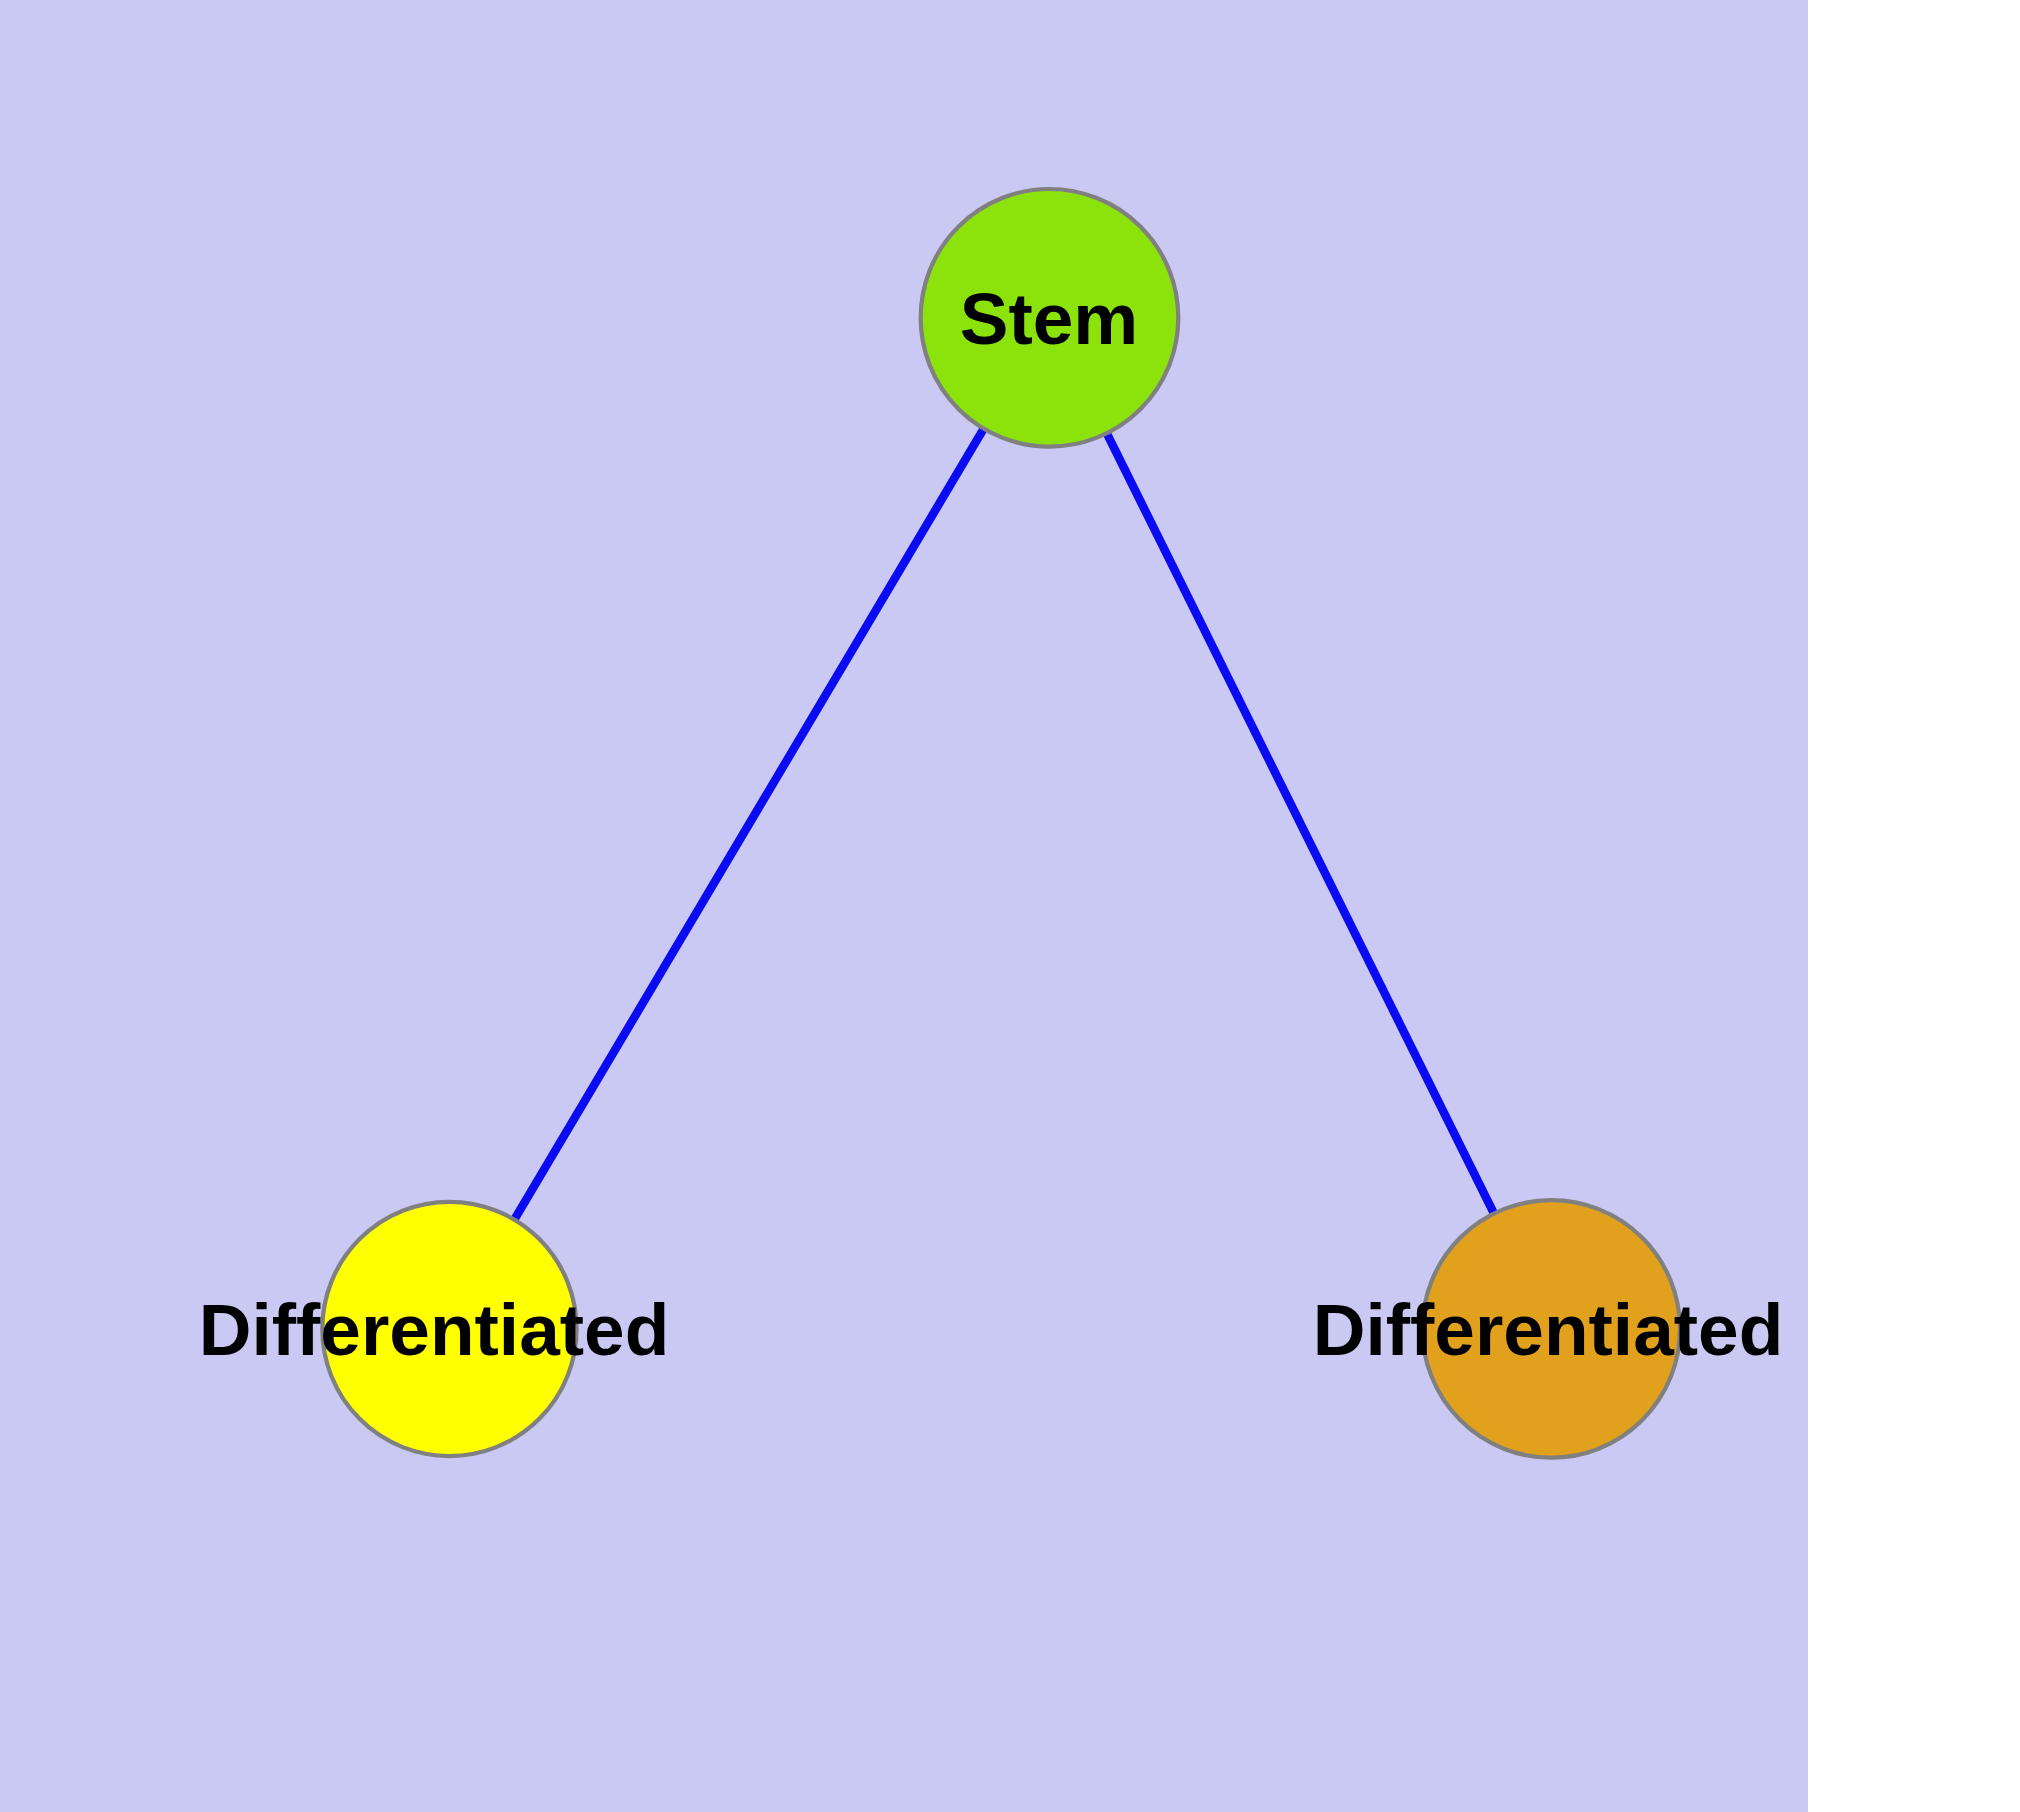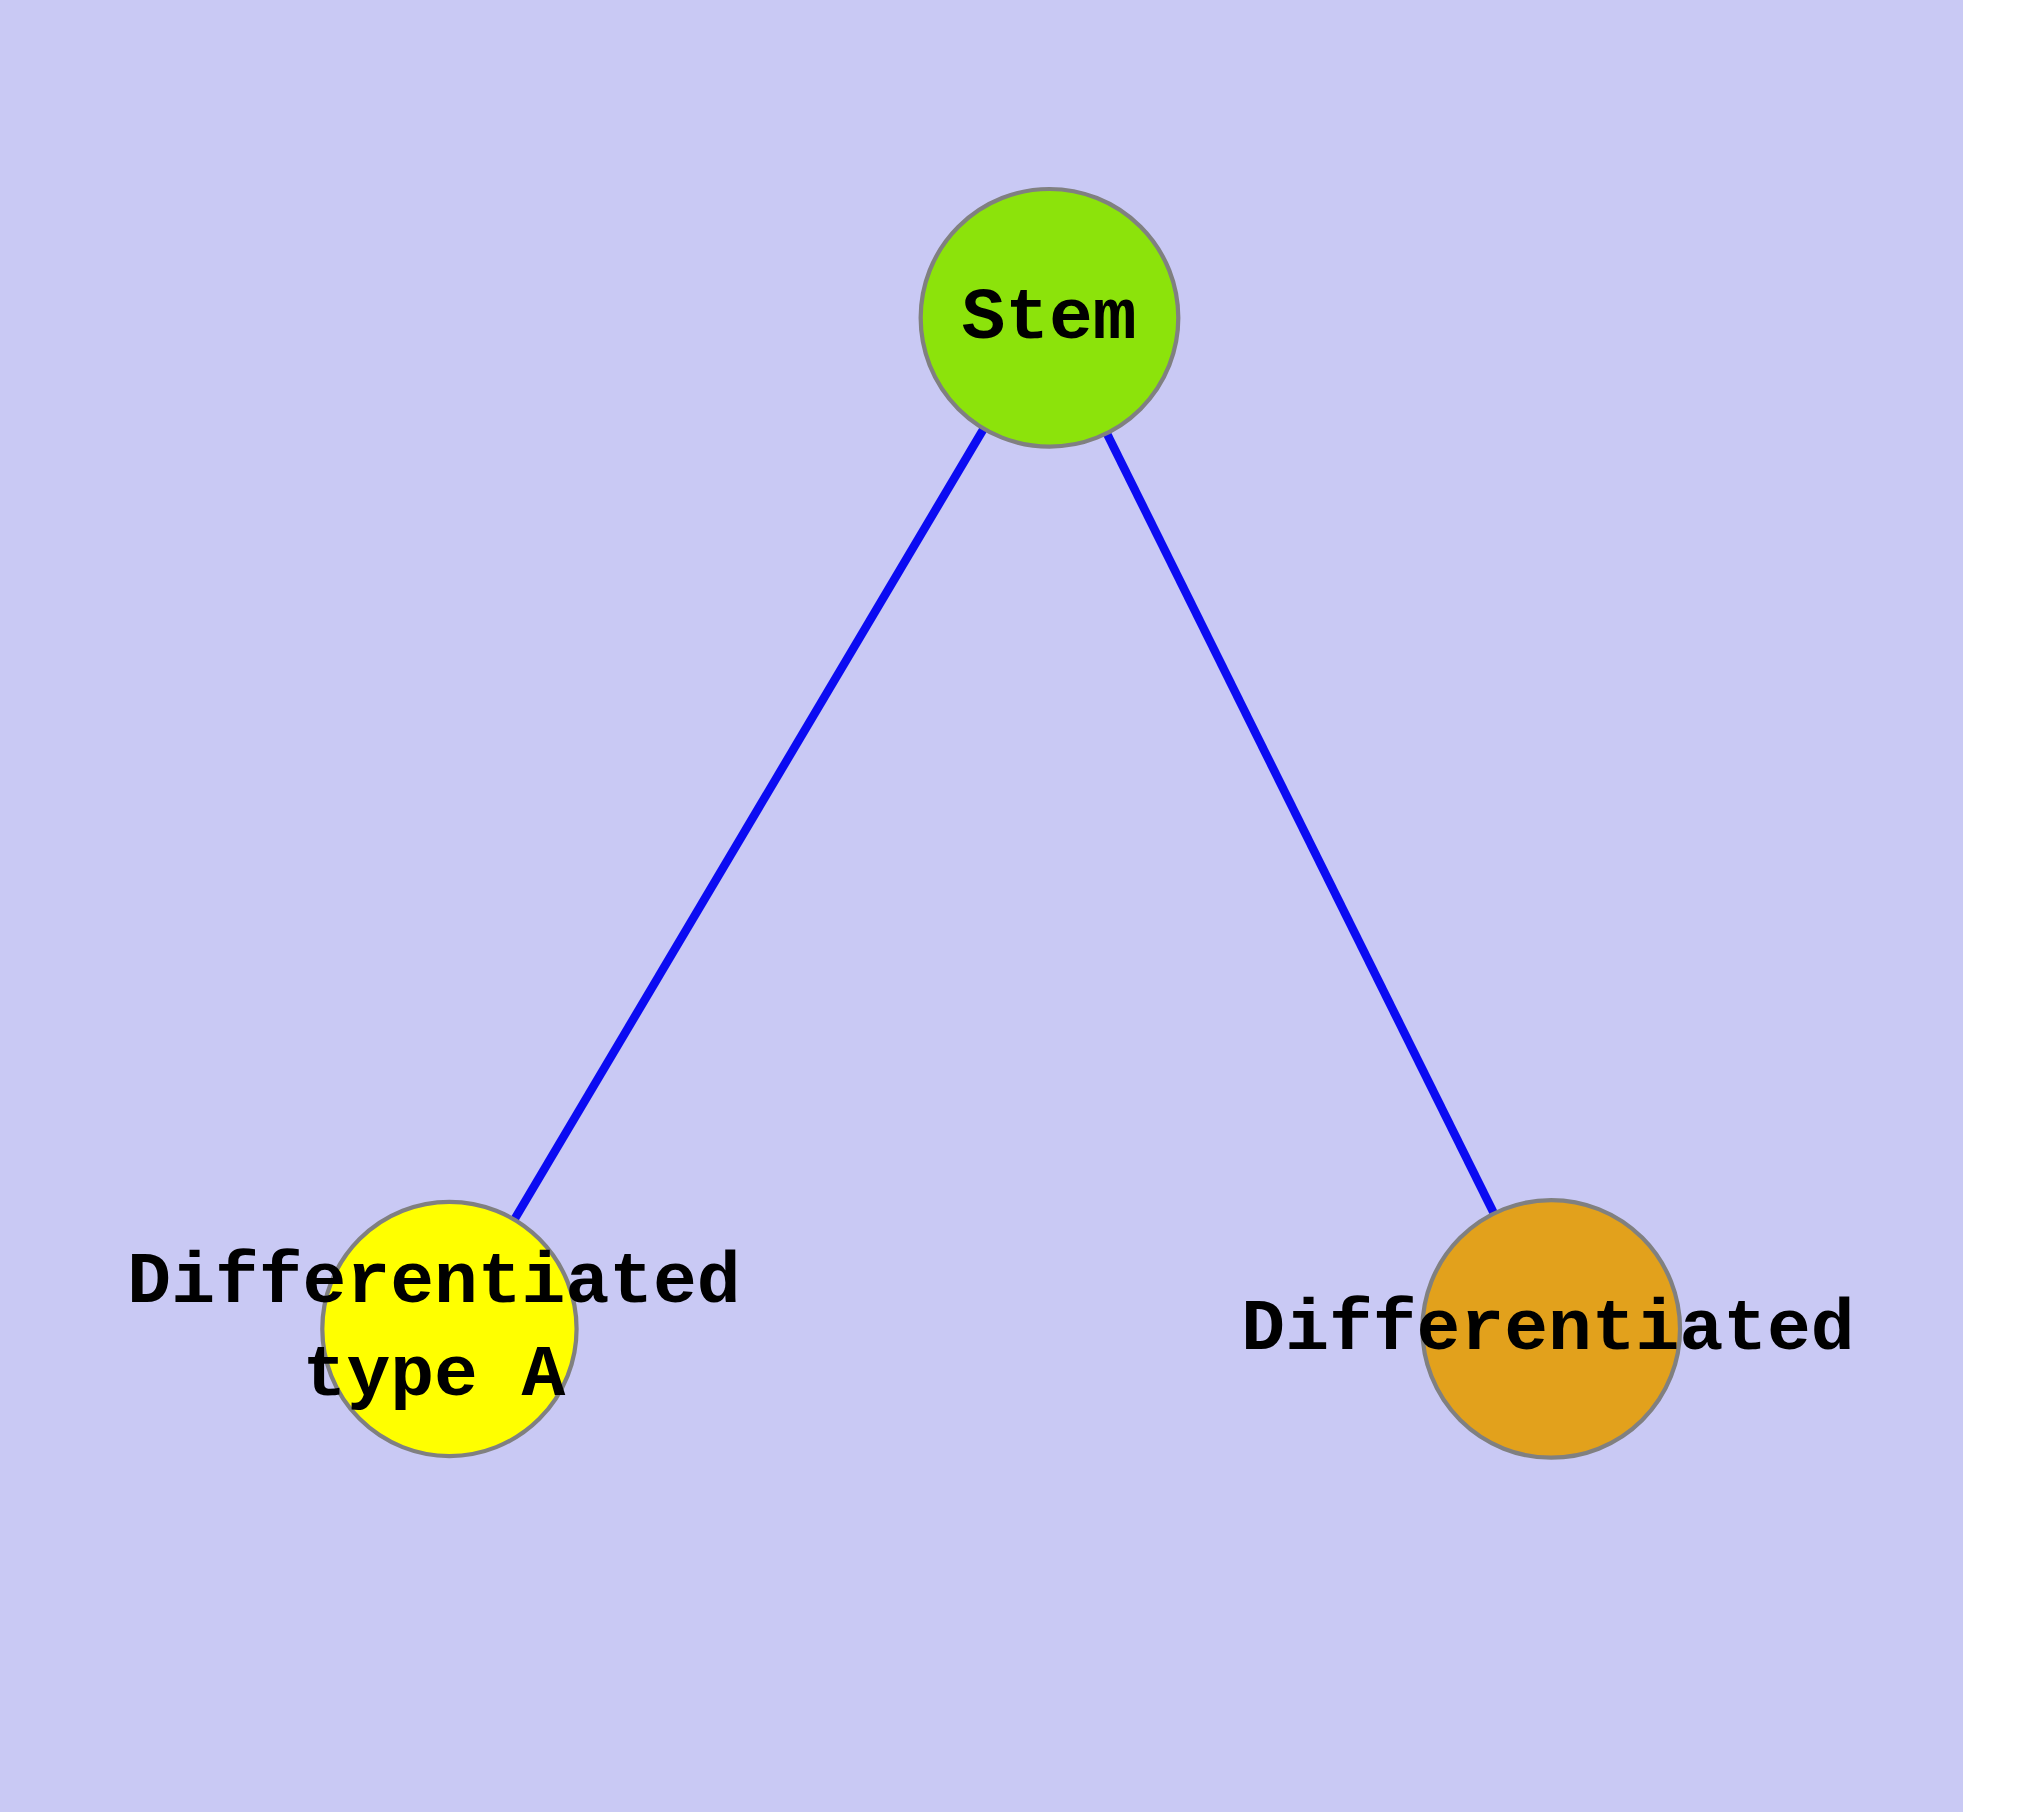--- a/index.html
+++ b/index.html
@@ -1,24 +1,24 @@
 <!DOCTYPE html>
 <html style="font-size:13.6px"><head>
 <meta charset="utf-8">
 <style>
   html, body {
     margin: 0;
     padding: 0;
   }
   .canvas {
     position: relative;
-    width: 1963px;
+    width: 1808px;
     height: 1812px;
     overflow: hidden;
-    font-family: Liberation Mono, monospace;
+    font-family: Liberation Sans, sans-serif;
   }
   .diagram-svg {
     position: absolute;
     left: 0;
     top: 0;
   }
   .edge {
     stroke-width: 10px;
     stroke-linecap: butt;
   }
@@ -56,21 +56,20 @@
 
     <circle cx="1830" cy="1568" r="152" class="node" fill="#e2a11c" stroke="#808080"></circle>
   </svg>
 
   <div class="node-label" style="left: 1049px; top: 318px;">
     <span class="label-line">Stem</span>
   </div>
 
   <div class="node-label" style="left: 434px; top: 1329px;">
     <span class="label-line">Differentiated</span>
-    <span class="label-line">type A</span>
   </div>
 
   <div class="node-label" style="left: 1548px; top: 1329px;">
     <span class="label-line">Differentiated</span>
   </div>
 
 </div>
 
 
 </body></html>

